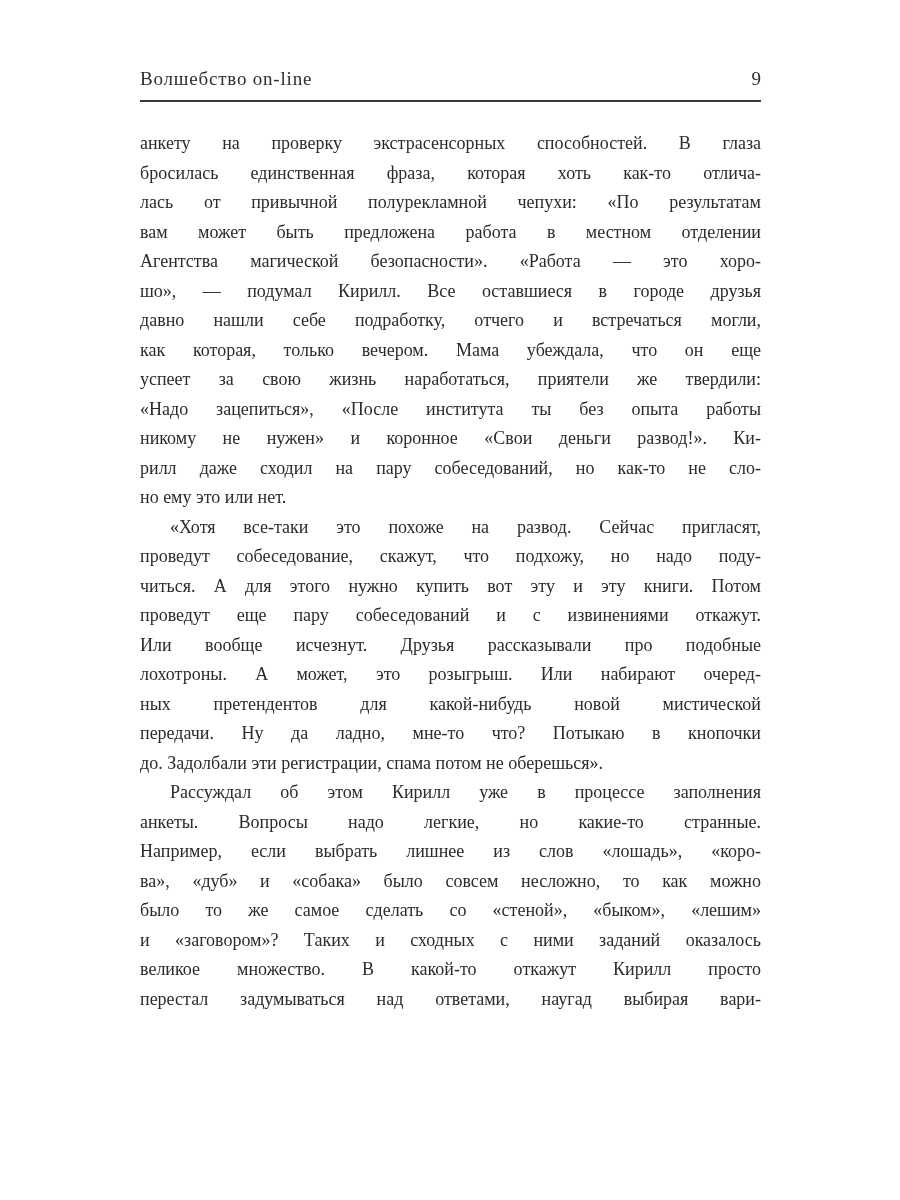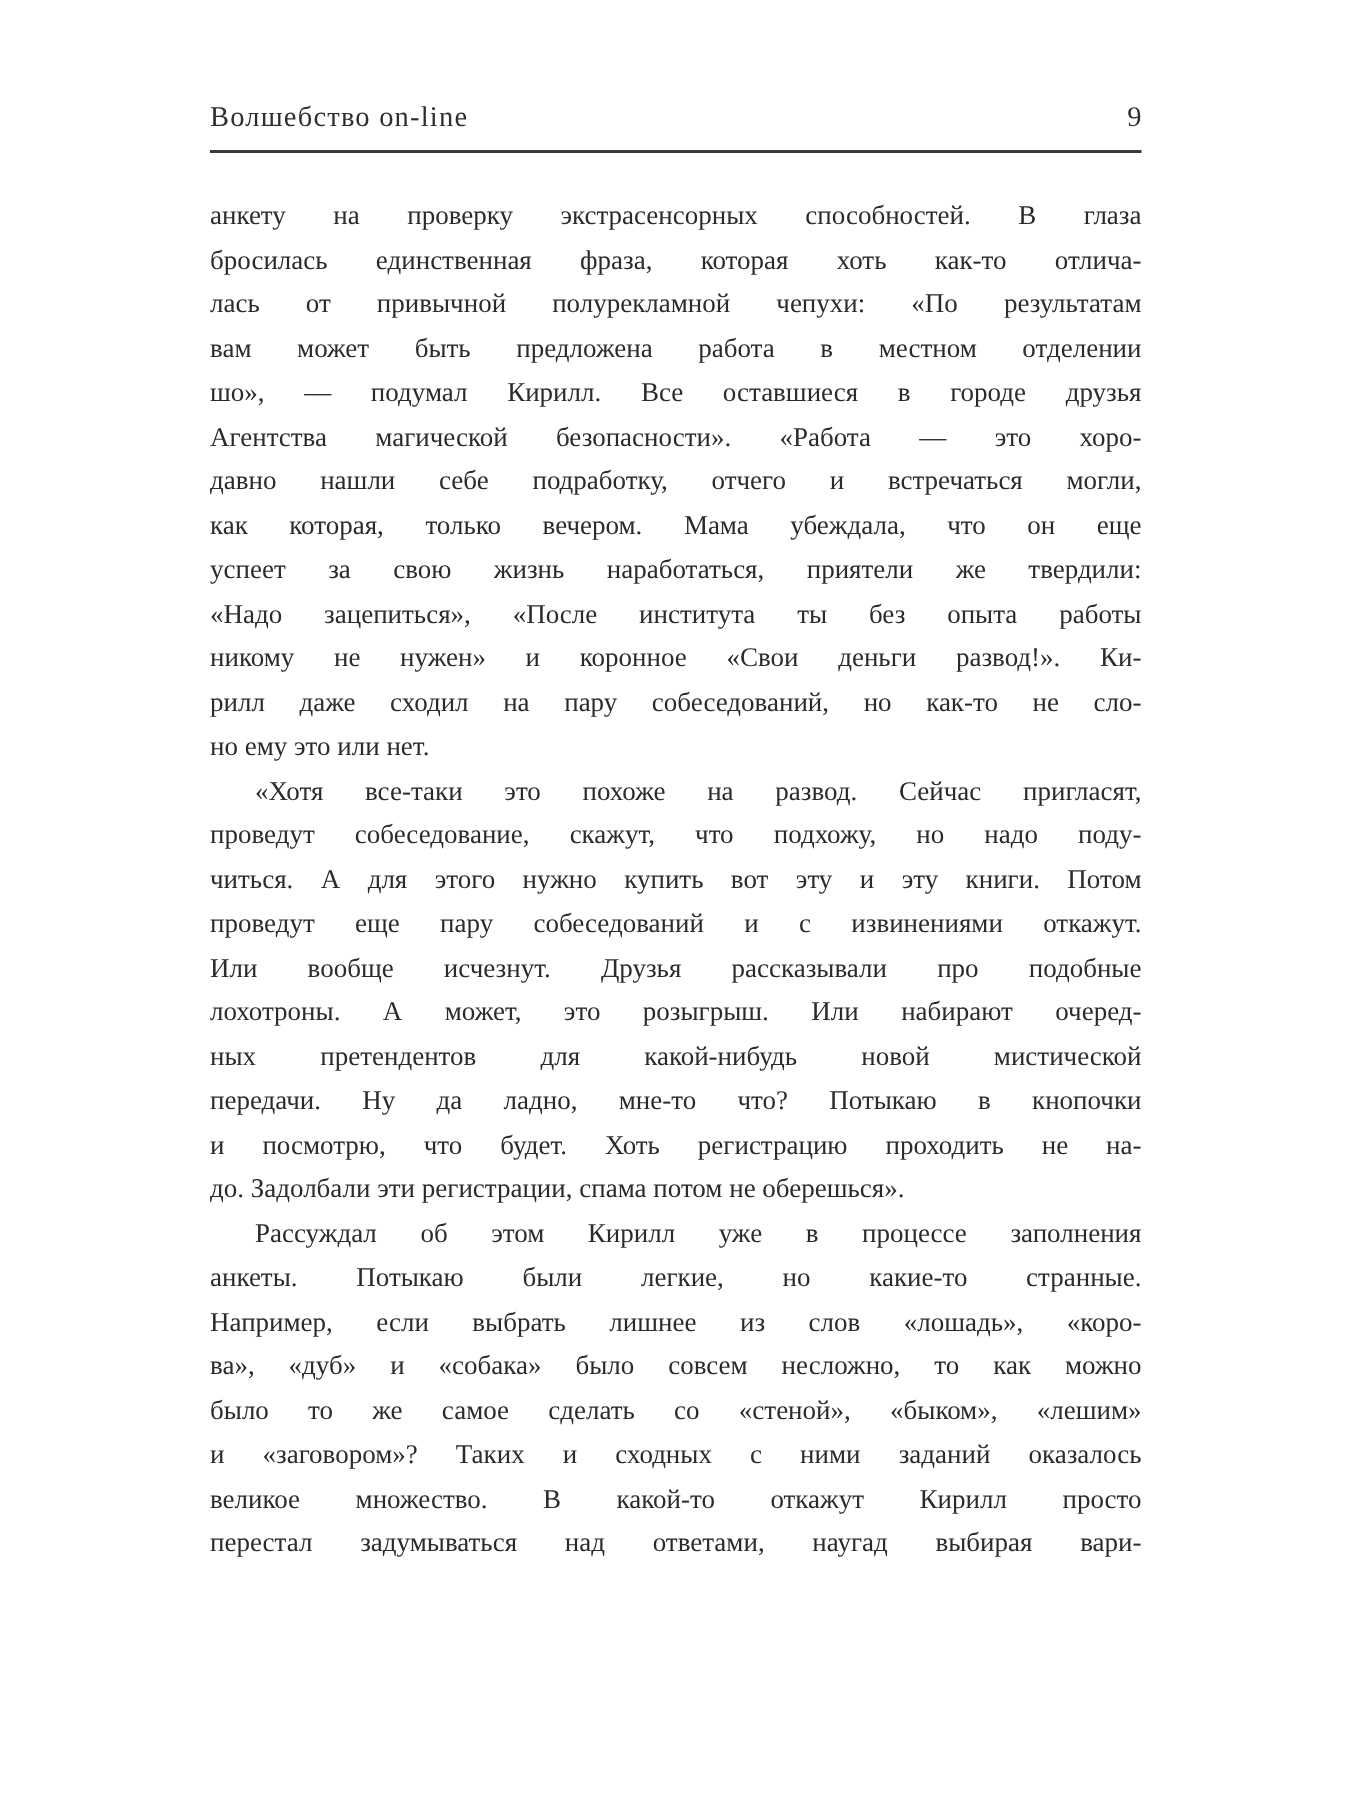--- a/index.html
+++ b/index.html
@@ -68,45 +68,44 @@
     <span class="running-title">Волшебство on-line</span>
     <span class="page-number">9</span>
   </header>
   <div class="header-rule"></div>
   <main class="text-block" id="text-block">
       <div class="paragraph">
         <div class="line">анкету на проверку экстрасенсорных способностей. В глаза</div>
         <div class="line">бросилась единственная фраза, которая хоть как-то отлича-</div>
         <div class="line">лась от привычной полурекламной чепухи: «По результатам</div>
         <div class="line">вам может быть предложена работа в местном отделении</div>
+        <div class="line">Агентства магической безопасности». «Работа — это хоро-</div>
         <div class="line">шо», — подумал Кирилл. Все оставшиеся в городе друзья</div>
-        <div class="line">Агентства магической безопасности». «Работа — это хоро-</div>
         <div class="line">давно нашли себе подработку, отчего и встречаться могли,</div>
         <div class="line">как которая, только вечером. Мама убеждала, что он еще</div>
         <div class="line">успеет за свою жизнь наработаться, приятели же твердили:</div>
         <div class="line">«Надо зацепиться», «После института ты без опыта работы</div>
         <div class="line">никому не нужен» и коронное «Свои деньги развод!». Ки-</div>
         <div class="line">рилл даже сходил на пару собеседований, но как-то не сло-</div>
         <div class="line last">но ему это или нет.</div>
       </div>
       <div class="paragraph">
         <div class="line first-indent">«Хотя все-таки это похоже на развод. Сейчас пригласят,</div>
         <div class="line">проведут собеседование, скажут, что подхожу, но надо поду-</div>
         <div class="line">читься. А для этого нужно купить вот эту и эту книги. Потом</div>
         <div class="line">проведут еще пару собеседований и с извинениями откажут.</div>
         <div class="line">Или вообще исчезнут. Друзья рассказывали про подобные</div>
         <div class="line">лохотроны. А может, это розыгрыш. Или набирают очеред-</div>
         <div class="line">ных претендентов для какой-нибудь новой мистической</div>
         <div class="line">передачи. Ну да ладно, мне-то что? Потыкаю в кнопочки</div>
-        <div class="line">и посмотрю, что будет. Хоть регистрацию проходить не на-</div>
         <div class="line last">до. Задолбали эти регистрации, спама потом не оберешься».</div>
       </div>
       <div class="paragraph">
         <div class="line first-indent">Рассуждал об этом Кирилл уже в процессе заполнения</div>
-        <div class="line">анкеты. Потыкаю были легкие, но какие-то странные.</div>
+        <div class="line">анкеты. Вопросы надо легкие, но какие-то странные.</div>
         <div class="line">Например, если выбрать лишнее из слов «лошадь», «коро-</div>
         <div class="line">ва», «дуб» и «собака» было совсем несложно, то как можно</div>
         <div class="line">было то же самое сделать со «стеной», «быком», «лешим»</div>
         <div class="line">и «заговором»? Таких и сходных с ними заданий оказалось</div>
         <div class="line">великое множество. В какой-то откажут Кирилл просто</div>
         <div class="line">перестал задумываться над ответами, наугад выбирая вари-</div>
       </div>
     </main>
 </div>
 

